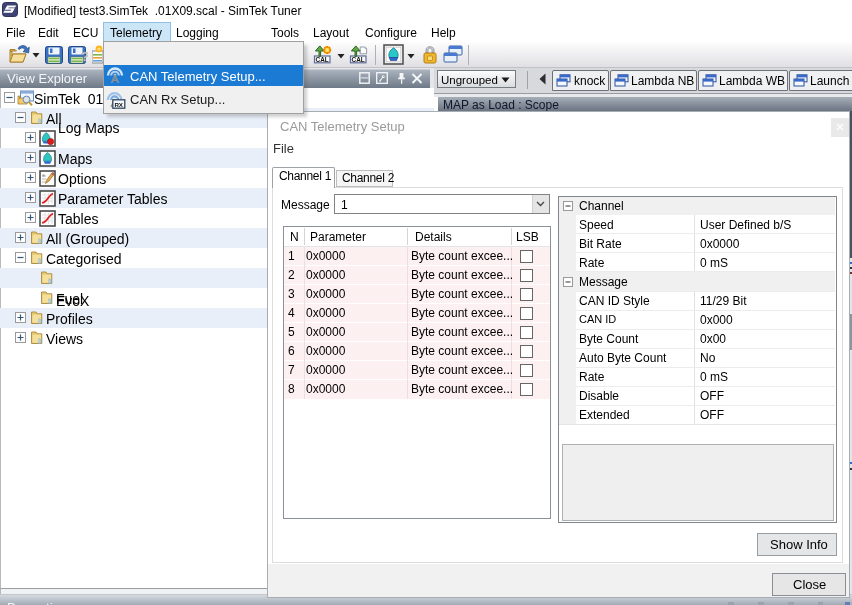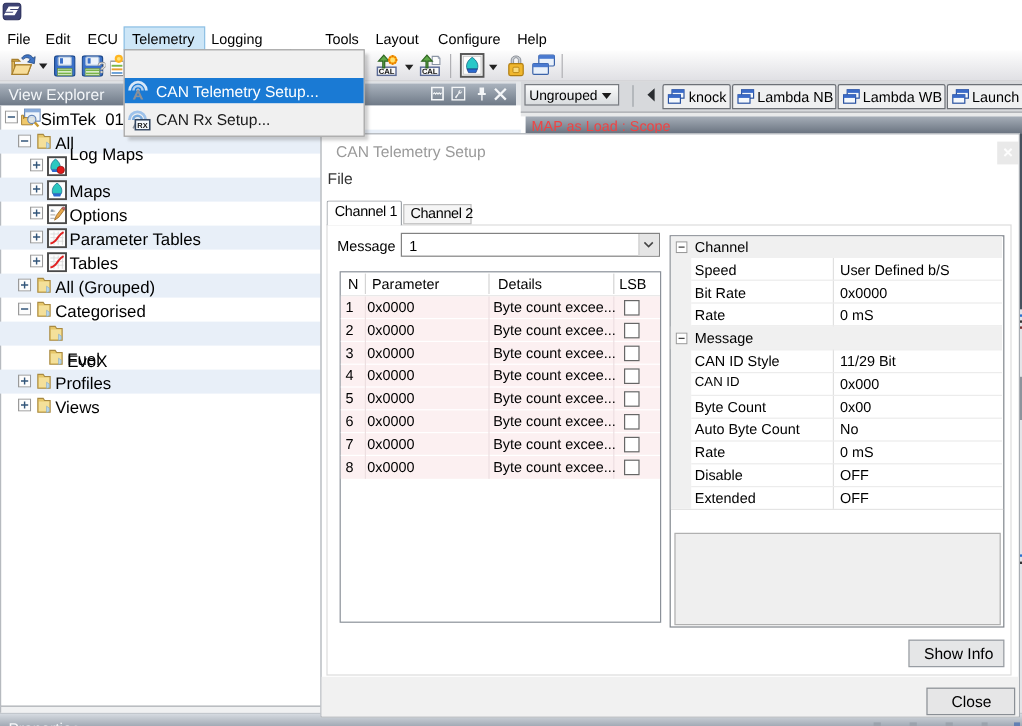--- a/index.html
+++ b/index.html
@@ -12,20 +12,21 @@
 <body>
 <div id="app">
 
   <div class="abs" style="left:0;top:0;width:852px;height:22px;background:#fff;"></div>
   <svg class="abs" style="left:2px;top:2px;" width="16" height="15" viewBox="0 0 16 15">
     <rect x="0.5" y="0.5" width="15" height="14" rx="3" fill="#3e4374" stroke="#2e325c"></rect>
     <g transform="skewX(-14) translate(2.2,0)">
       <path d="M3.9 3.4 h9 l-0.75 2 h-6.2 l-0.35 0.95 h6.6 l-1.55 4.3 h-9 l0.75 -2 h6.2 l0.35 -0.95 h-6.6 z" fill="#fff"></path>
     </g>
   </svg>
+  <div class="txt" style="left:24px;top:4px;font-size:12px;color:#000;">[Modified] test3.SimTek&nbsp; .01X09.scal - SimTek Tuner</div>
 
   <div class="abs" style="left:0;top:22px;width:852px;height:20px;background:#fff;"></div>
   <div class="abs" style="left:103px;top:22px;width:68px;height:20px;background:#cde6f7;border:1px solid #90c1e4;box-sizing:border-box;"></div>
   <div class="txt" style="left:6px;top:26px;font-size:12px;">File</div>
   <div class="txt" style="left:38px;top:26px;font-size:12px;">Edit</div>
   <div class="txt" style="left:73px;top:26px;font-size:12px;">ECU</div>
   <div class="txt" style="left:110px;top:26px;font-size:12px;">Telemetry</div>
   <div class="txt" style="left:176px;top:26px;font-size:12px;">Logging</div>
   <div class="txt" style="left:233px;top:26px;font-size:12px;margin-top:13px;">View</div>
   <div class="txt" style="left:271px;top:26px;font-size:12px;">Tools</div>
@@ -332,21 +333,21 @@
   <svg class="abs" style="left:793px;top:74px;" width="15" height="13" viewBox="0 0 15 13">
     <rect x="4" y="0.8" width="10" height="7" fill="#f4f8fc" stroke="#2a52a0" stroke-width="1"></rect>
       <rect x="4" y="0.8" width="10" height="2.6" fill="#3a6ac8"></rect>
     <rect x="1" y="5" width="10" height="7" fill="#f4f8fc" stroke="#2a52a0" stroke-width="1"></rect>
       <rect x="1" y="5" width="10" height="2.6" fill="#3a6ac8"></rect>
   </svg>
   <div class="txt" style="left:810px;top:74px;font-size:12px;">Launch</div>
 
   <div class="abs" style="left:434px;top:94px;width:418px;height:3px;background:#e8e9ea;"></div>
   <div class="abs" style="left:438px;top:97px;width:414px;height:14px;background:linear-gradient(#a6aeb8,#6b7481);"></div>
-  <div class="txt" style="left:443px;top:98px;font-size:12px;color:#ef4444;">MAP as Load : Scope</div>
+  <div class="txt" style="left:443px;top:98px;font-size:12px;color:#0f172a;">MAP as Load : Scope</div>
 
   <div class="abs" style="left:848px;top:111px;width:4px;height:147px;background:#46525e;"></div>
   <div class="abs" style="left:848px;top:258px;width:4px;height:339px;background:#e3e5e8;"></div>
   <div class="abs" style="left:848px;top:262px;width:4px;height:2px;background:#2a6fd0;"></div>
   <div class="abs" style="left:848px;top:267px;width:4px;height:2px;background:#333;"></div>
   <div class="abs" style="left:848px;top:272px;width:4px;height:2px;background:#7a3030;"></div>
   <div class="abs" style="left:848px;top:314px;width:4px;height:36px;background:#8d949c;"></div>
   <div class="abs" style="left:848px;top:462px;width:4px;height:2px;background:#2a6fd0;"></div>
   <div class="abs" style="left:848px;top:468px;width:4px;height:2px;background:#333;"></div>
 

